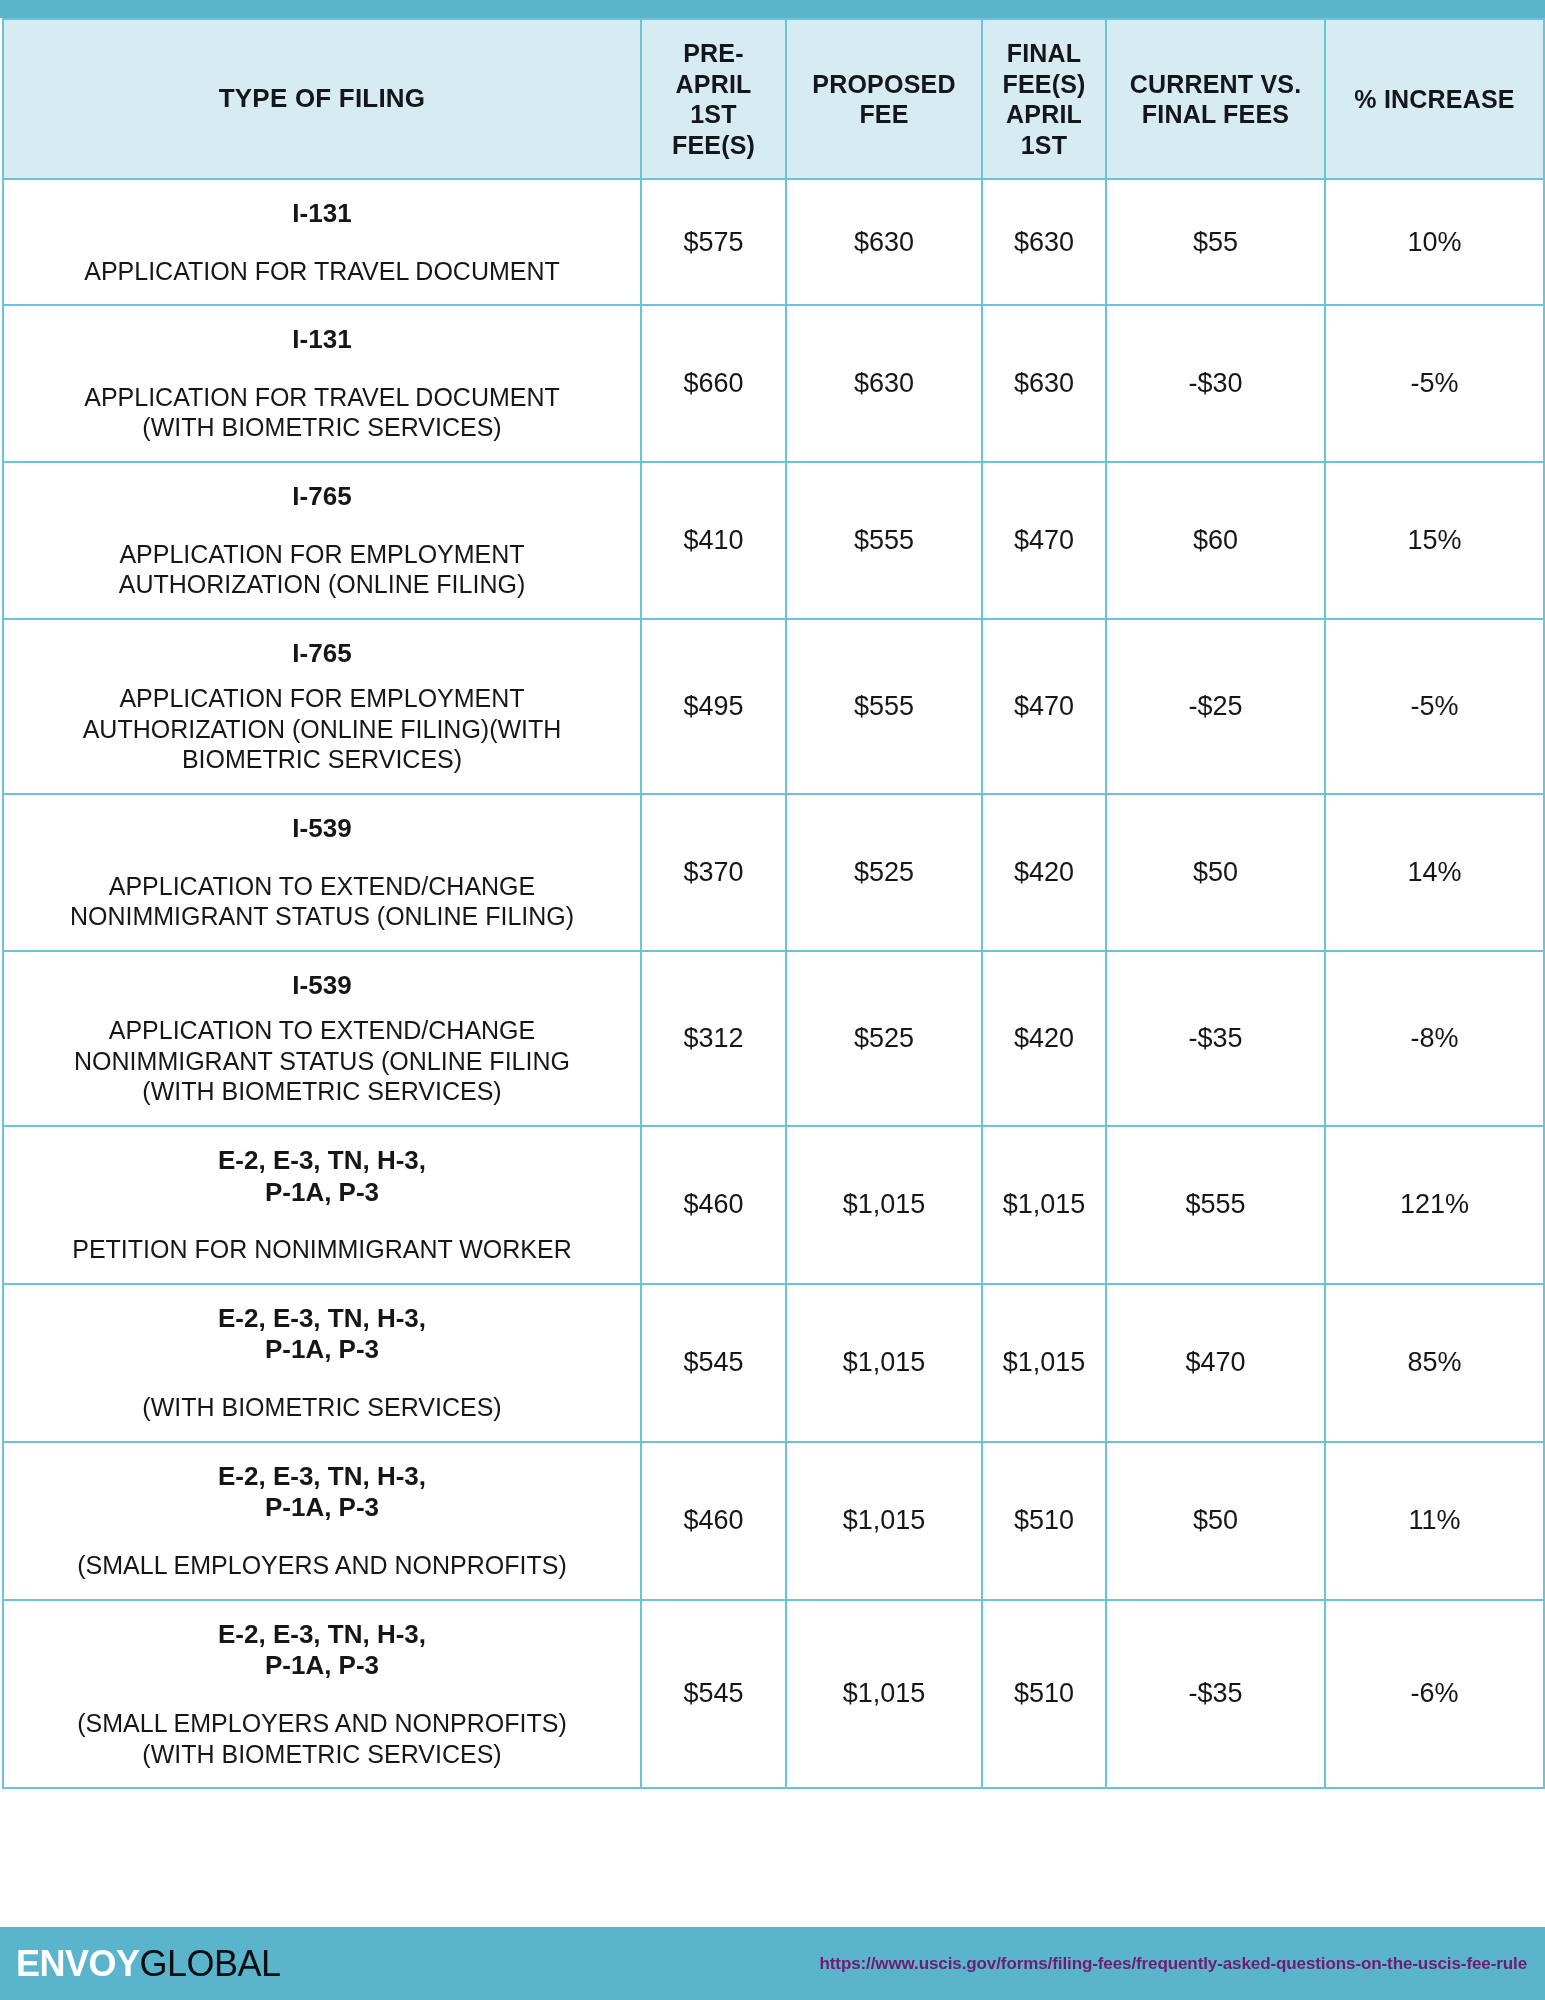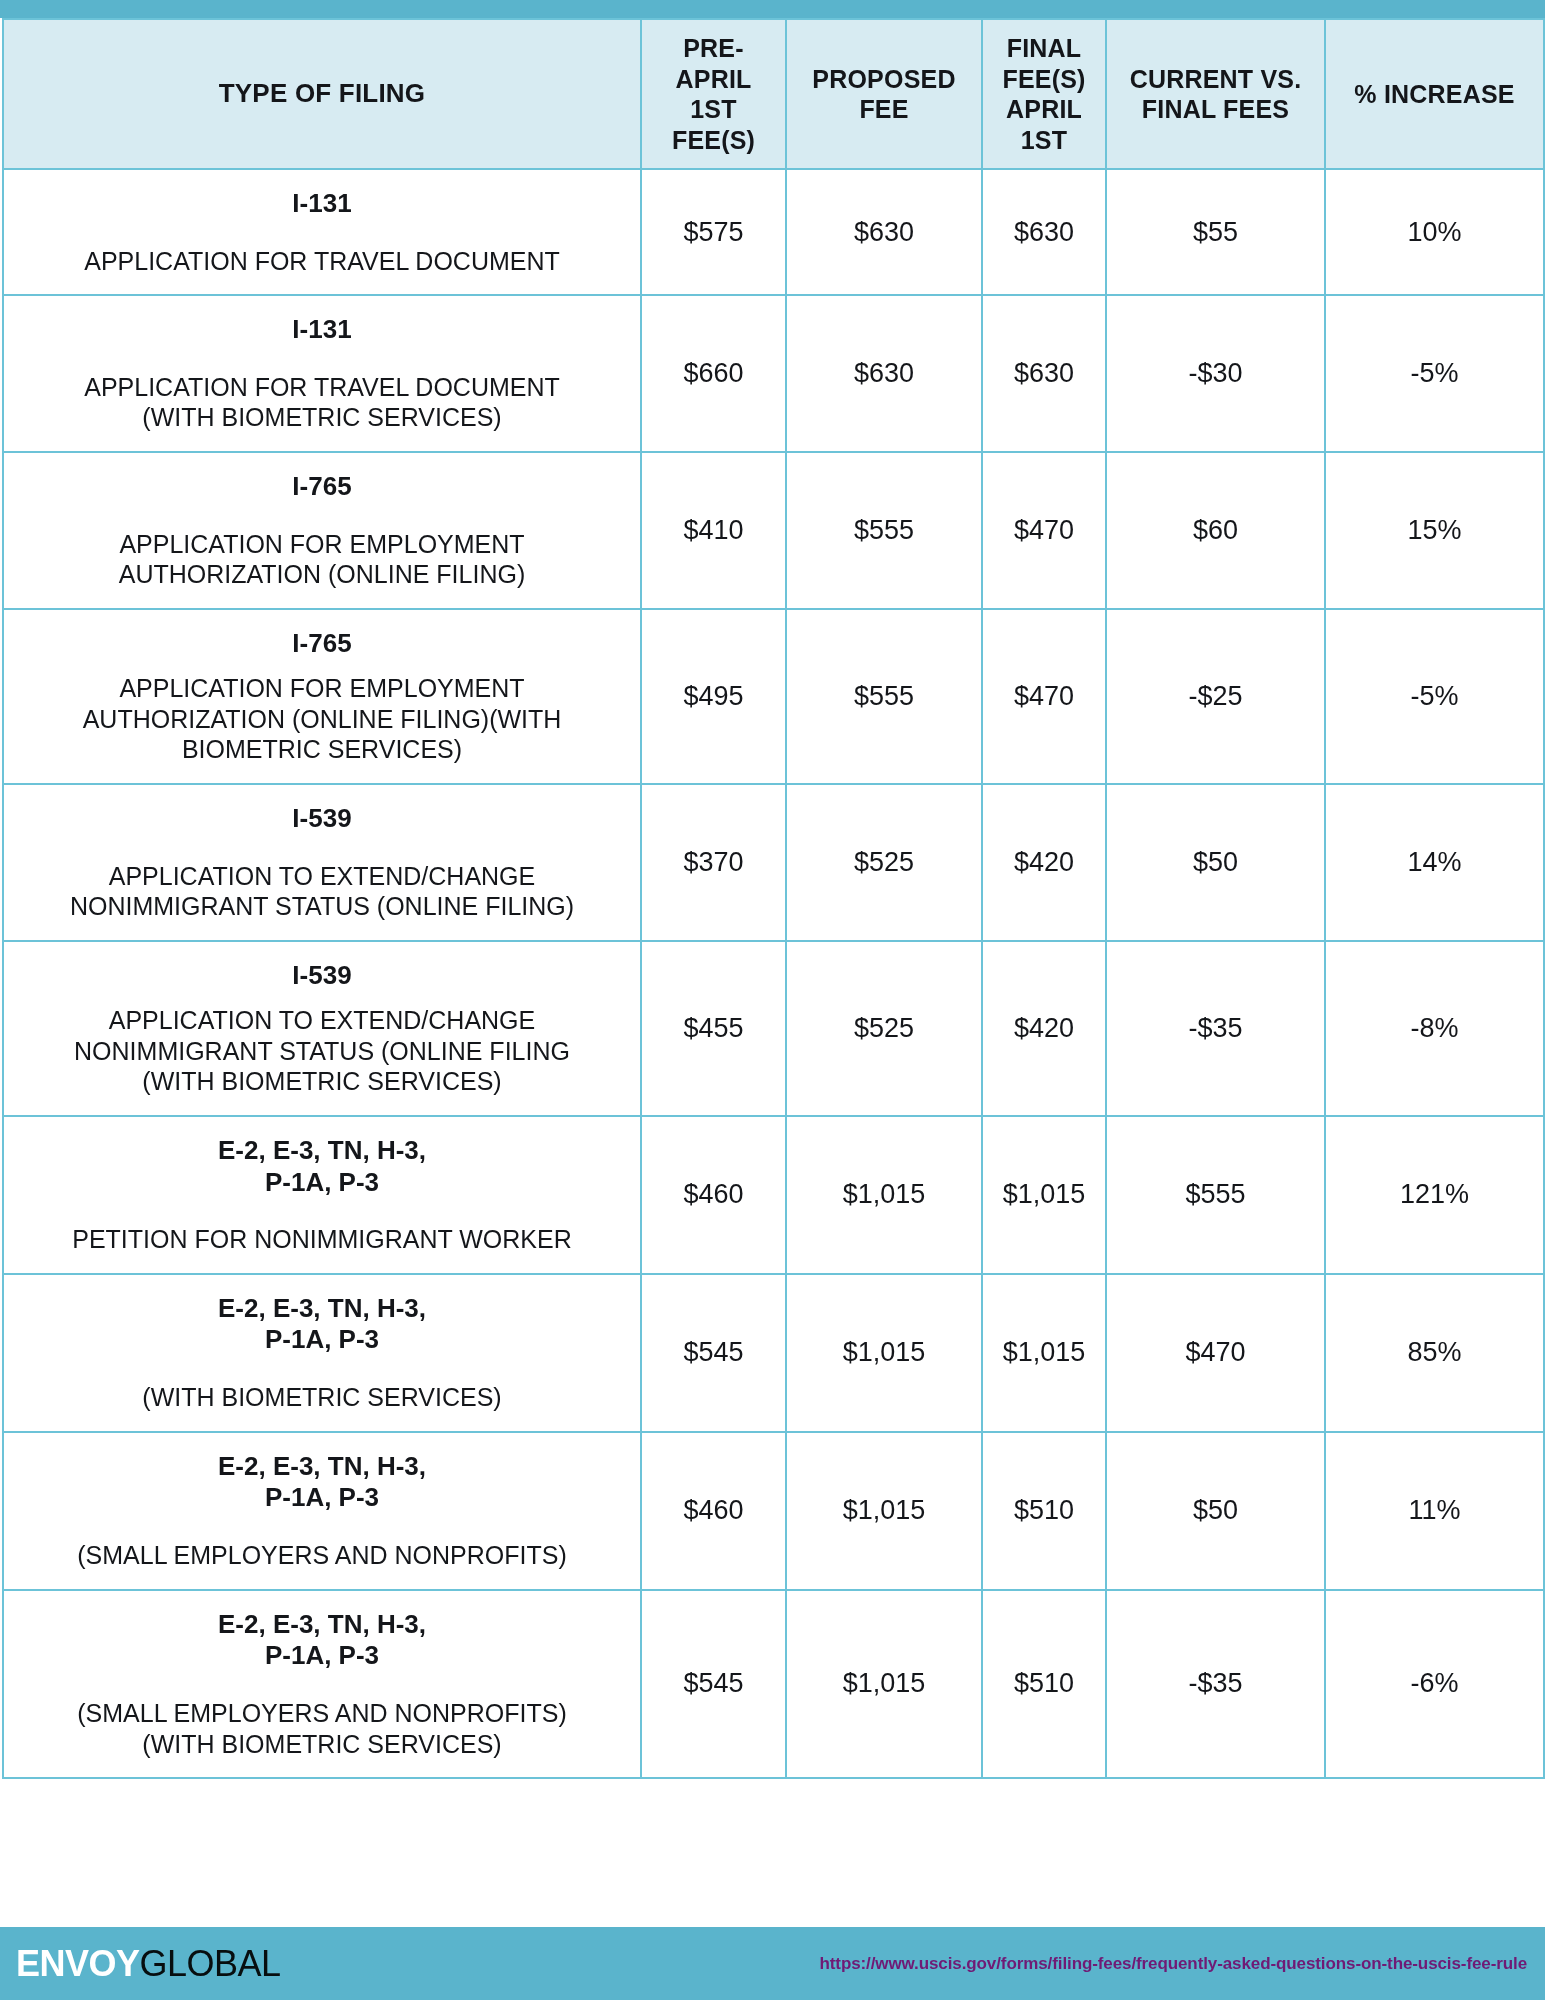--- a/index.html
+++ b/index.html
@@ -49,26 +49,26 @@
   col.c-type  { width: 638px; }
   col.c-pre   { width: 145px; }
   col.c-prop  { width: 196px; }
   col.c-final { width: 124px; }
   col.c-curr  { width: 219px; }
   col.c-inc   { width: 219px; }
 
   
   thead th {
     background: #d7ebf2;
-    height: 150px;
+    height: 129px;
     font-size: 25px;
     font-weight: bold;
     letter-spacing: 0.2px;
     line-height: 1.22;
-    padding: 2px 8px;
+    padding: 18px 8px;
   }
   thead th.type-head { font-size: 26px; margin-left: 24px; }
 
   
   tbody td {
     background: #ffffff;
     font-size: 26px;
     padding: 14px 10px;
     line-height: 1.3;
   }
@@ -219,21 +219,21 @@
           <td class="num-cell">$50</td>
           <td class="num-cell">14%</td>
         </tr>
         <tr>
           <td class="type-cell">
             <div class="form-code">I-539</div>
             <div class="form-desc tight">APPLICATION TO EXTEND/CHANGE
 NONIMMIGRANT STATUS (ONLINE FILING
 (WITH BIOMETRIC SERVICES)</div>
           </td>
-          <td class="num-cell">$455</td>
+          <td class="num-cell">$312</td>
           <td class="num-cell">$525</td>
           <td class="num-cell">$420</td>
           <td class="num-cell">-$35</td>
           <td class="num-cell">-8%</td>
         </tr>
         <tr>
           <td class="type-cell">
             <div class="form-code">E-2, E-3, TN, H-3,
 P-1A, P-3</div>
             <div class="form-desc">PETITION FOR NONIMMIGRANT WORKER</div>

